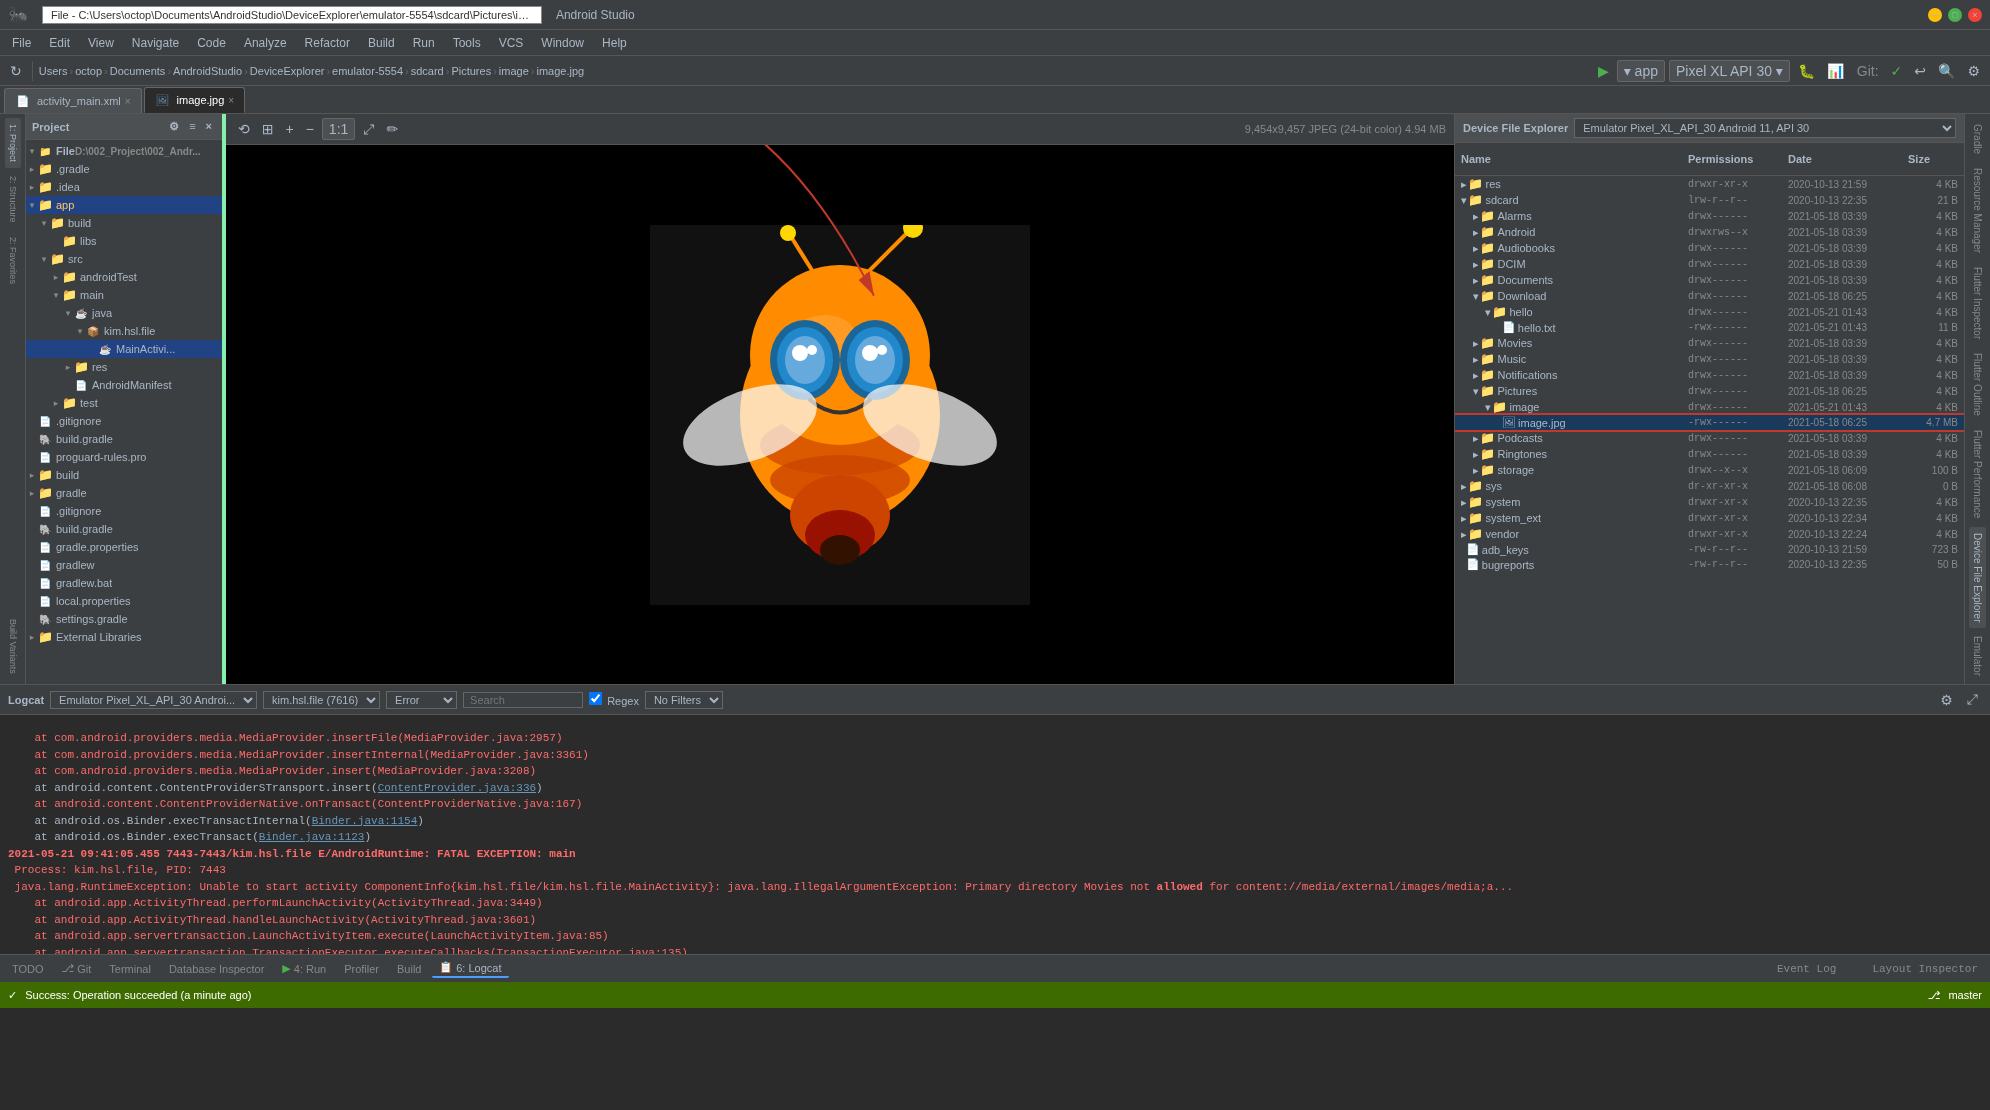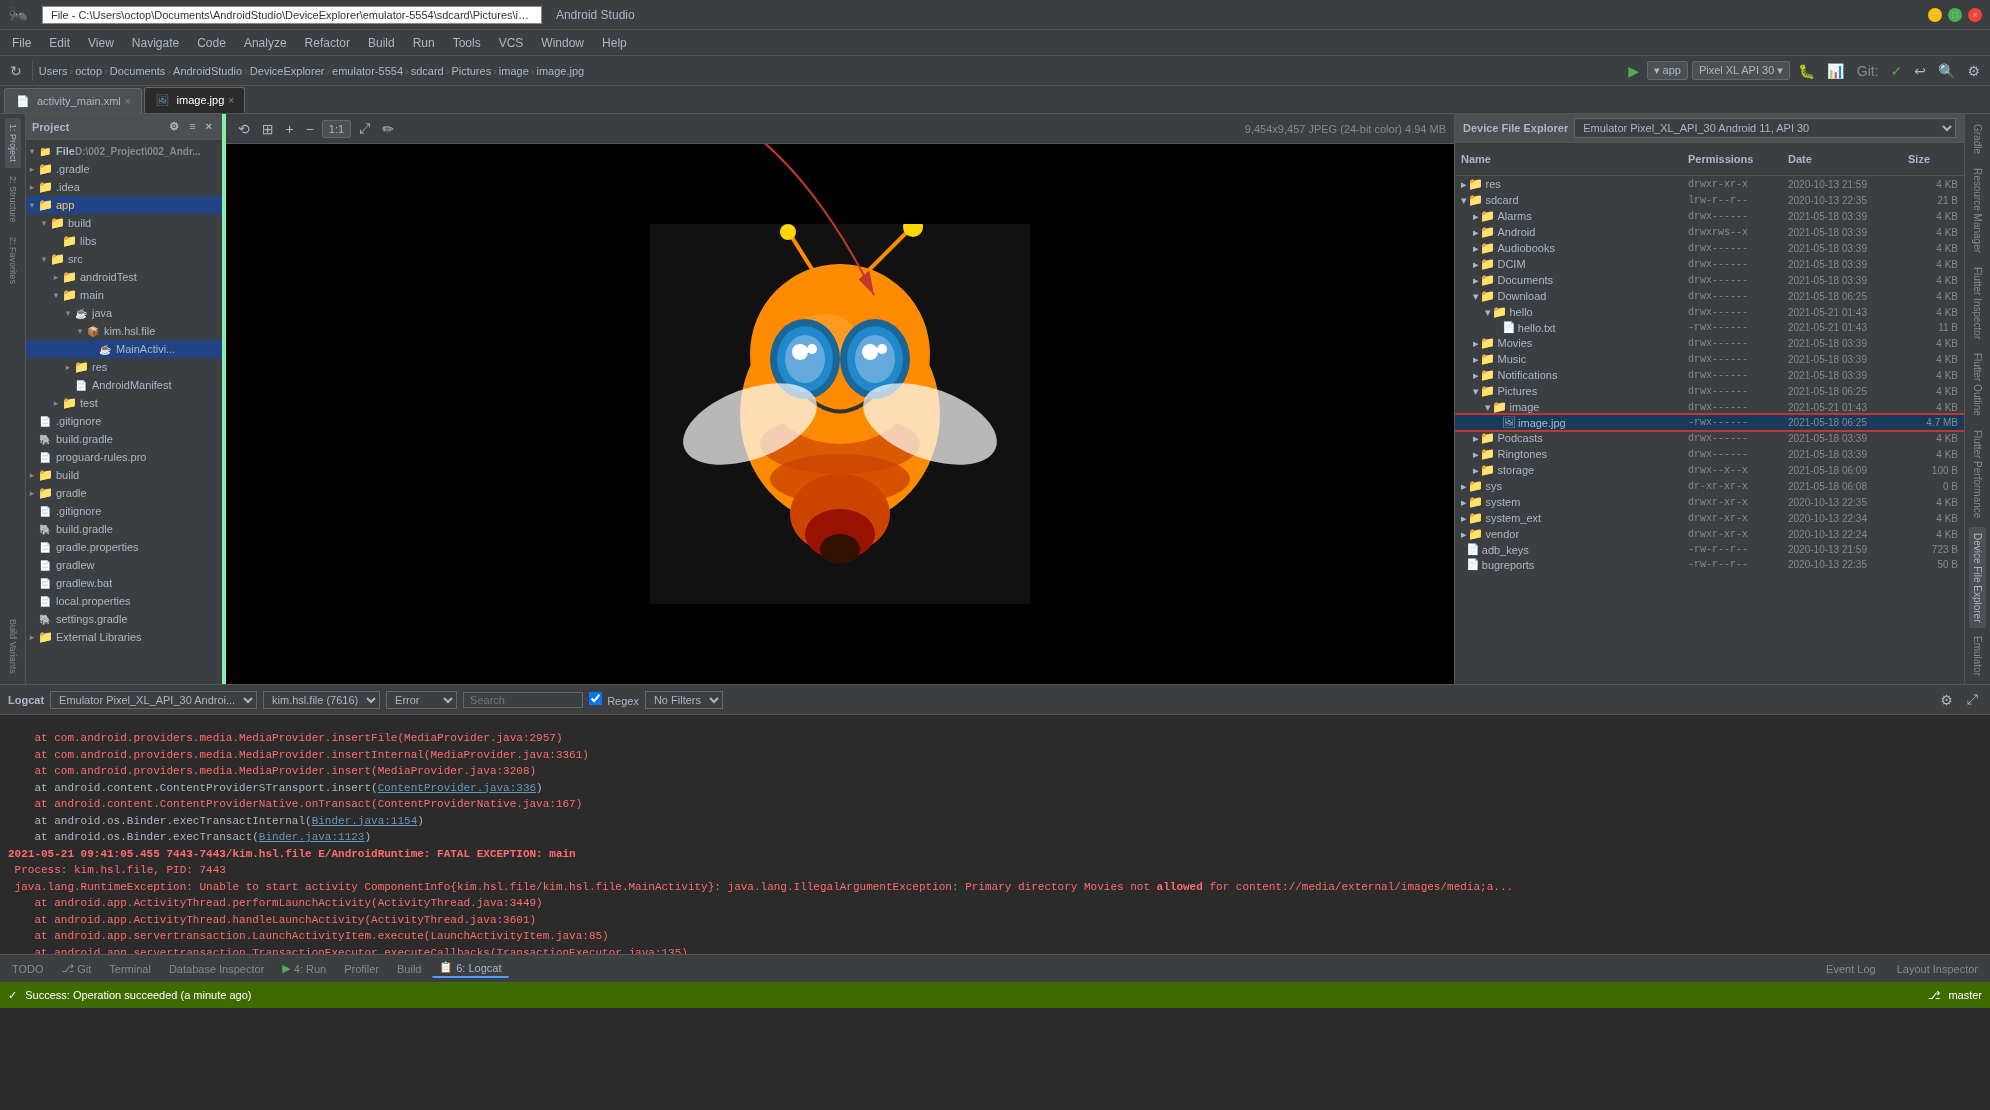--- a/index.html
+++ b/index.html
@@ -15,21 +15,21 @@
     .title-path { background: #fff; color: #333; padding: 2px 8px; font-size: 11px; border: 1px solid #888; margin: 0 6px; flex: 0 0 auto; max-width: 500px; overflow: hidden; text-overflow: ellipsis; white-space: nowrap; }
     .title-appname { color: #a9b7c6; font-size: 12px; margin-left: 8px; }
 
     
     #menu-bar { display: flex; align-items: center; background: #3c3f41; height: 26px; border-bottom: 1px solid #555; padding: 0 4px; gap: 2px; }
     .menu-item { padding: 2px 8px; cursor: pointer; color: #a9b7c6; font-size: 12px; }
 
     
     #toolbar { display: flex; align-items: center; background: #3c3f41; height: 30px; border-bottom: 1px solid #555; padding: 0 6px; gap: 4px; }
     .toolbar-separator { width: 1px; height: 20px; background: #555; margin: 0 2px; }
-    .toolbar-btn { padding: 2px 6px; background: #4c5052; border: 1px solid #666; cursor: pointer; color: #a9b7c6; font-size: 11px; border-radius: 2px; }
+    .toolbar-btn { padding: 2px 6px; background: #4c5052; border: 1px solid #666; cursor: pointer; color: #a9b7c6; font-size: 14px; border-radius: 2px; }
     .breadcrumb-bar { display: flex; align-items: center; gap: 2px; font-size: 11px; color: #a9b7c6; }
     .breadcrumb-item { cursor: pointer; }
     .breadcrumb-sep { color: #666; }
 
     
     #tab-bar { display: flex; align-items: flex-end; background: #3c3f41; height: 28px; border-bottom: 1px solid #555; padding: 0 4px; }
     .tab { display: flex; align-items: center; padding: 4px 10px; background: #4c5052; border: 1px solid #666; border-bottom: none; cursor: pointer; font-size: 11px; color: #a9b7c6; margin-right: 2px; border-radius: 3px 3px 0 0; gap: 4px; }
     .tab.active { background: #2b2b2b; border-bottom: 1px solid #2b2b2b; color: #fff; }
     .tab-close { font-size: 10px; color: #888; cursor: pointer; }
 
@@ -779,21 +779,21 @@
   <div class="bottom-tab">
     <span>Profiler</span>
   </div>
   <div class="bottom-tab">
     <span>Build</span>
   </div>
   <div class="bottom-tab active">
     <span>📋</span>
     <span>6: Logcat</span>
   </div>
-  <div style="margin-left:auto; display:flex; gap:5px; align-items:flex-end;">
+  <div style="margin-left:auto; display:flex; gap:20px; align-items:flex-end;font-family:Liberation Mono, monospace;">
     <div class="bottom-tab">
       <span>Event Log</span>
     </div>
     <div class="bottom-tab">
       <span>Layout Inspector</span>
     </div>
   </div>
 </div>
 
 <div id="status-bar">

